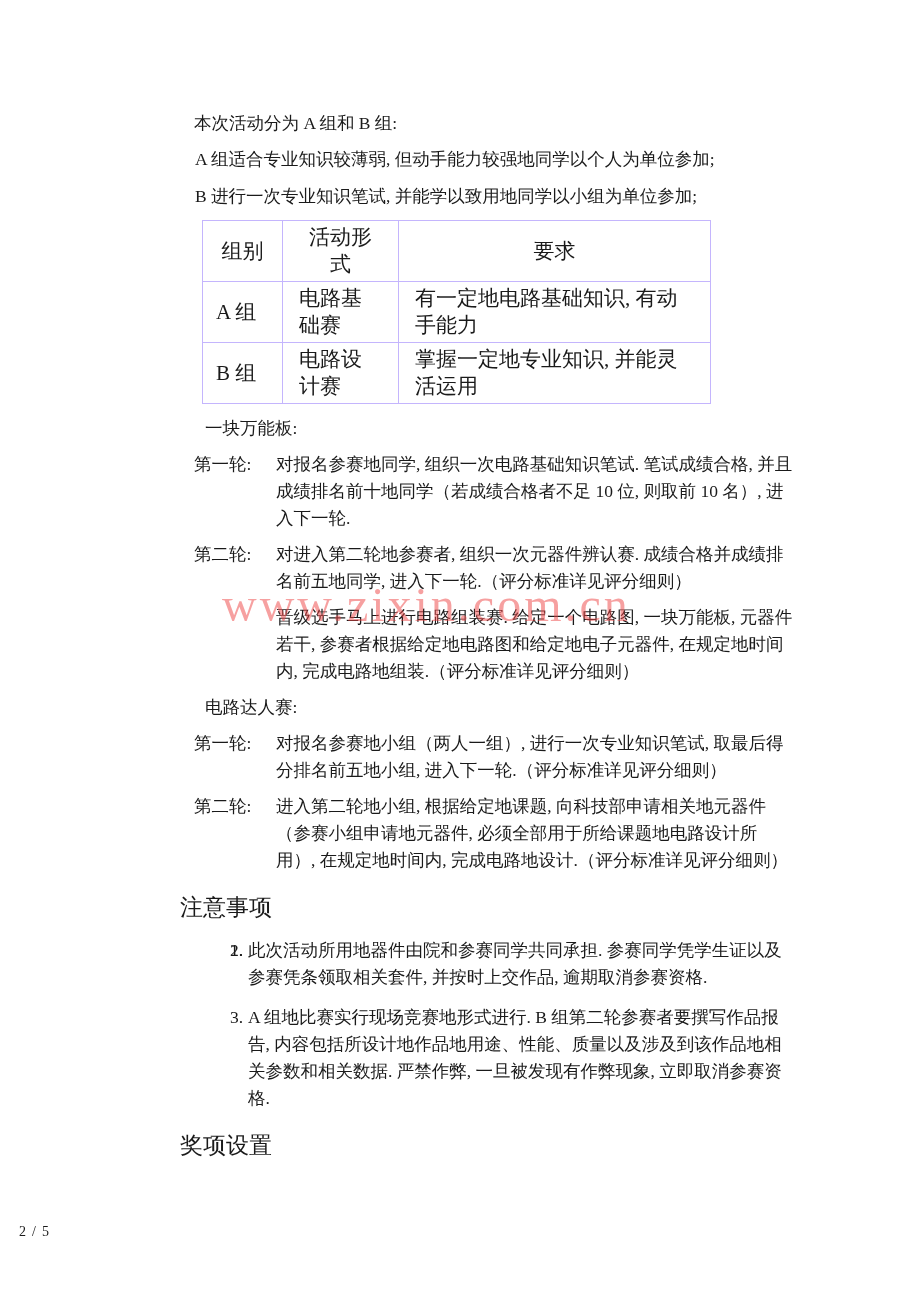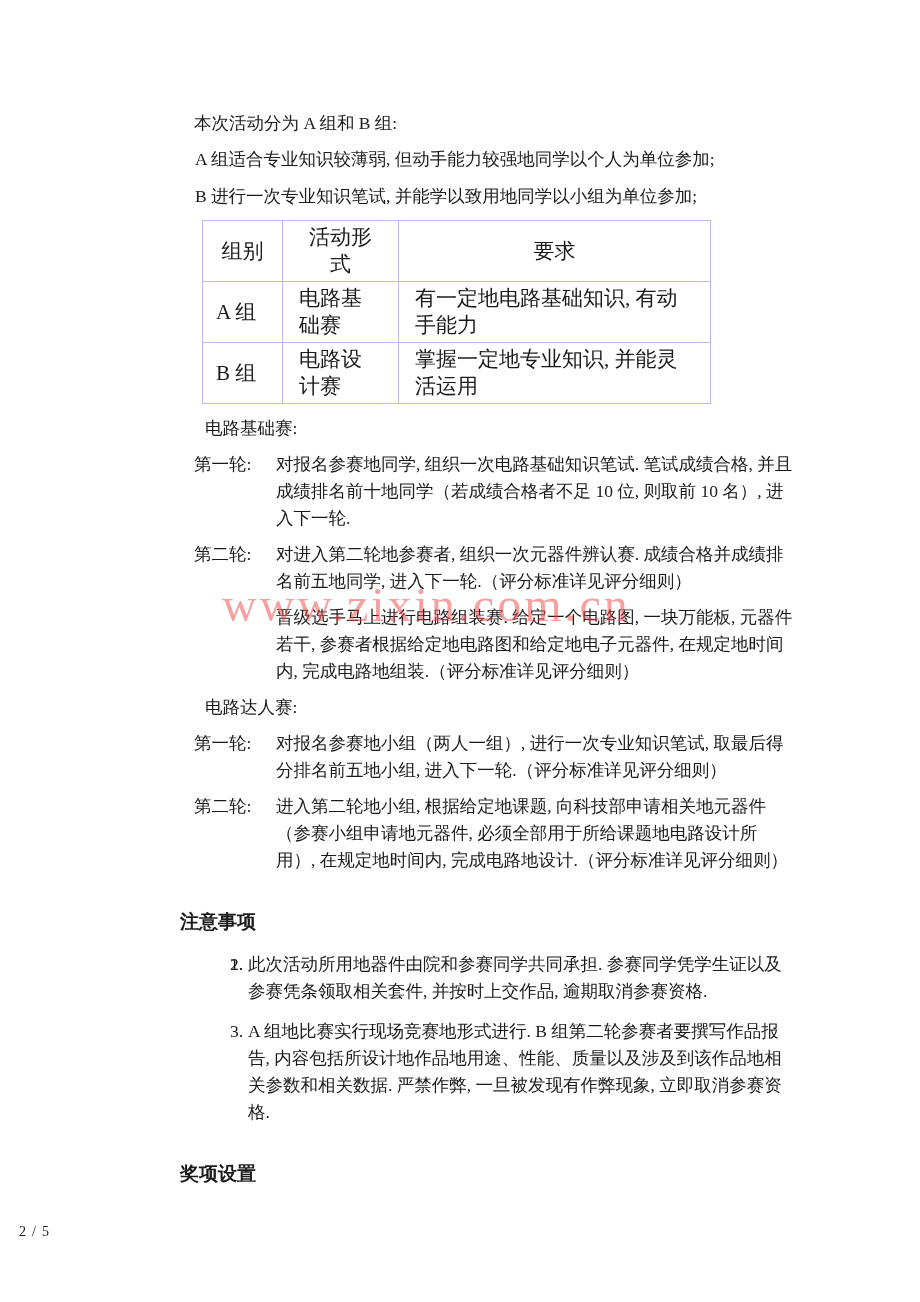--- a/index.html
+++ b/index.html
@@ -41,23 +41,23 @@
   .col-req   { width: 312px; }
 
   .sec-title { margin: 2px 0 9px 25px; }
 
   .round { position: relative; margin: 0 0 9px 14px; padding-left: 82px; }
   .round-label { position: absolute; left: 0; top: 0; white-space: nowrap; }
   .round-extra { margin: 0 0 9px 14px; padding-left: 82px; }
 
   .heading {
     font-family: "Liberation Sans", "DejaVu Sans", sans-serif;
-    font-weight: bold;
-    font-size: 19px;
-    margin: 34px 0 16px 0;
+    font-weight: normal;
+    font-size: 23px;
+    margin: 20px 0 16px 0;
   }
   .note { position: relative; margin: 0 0 13px 50px; padding-left: 18px; }
   .note-num { position: absolute; left: 0; top: 0; }
 
   .watermark {
     position: absolute;
     left: 222px;
     top: 591px;
     z-index: 3;
     font-family: Liberation Serif, serif;
@@ -109,21 +109,21 @@
         <td>有一定地电路基础知识, 有动手能力</td>
       </tr>
       <tr>
         <td class="cell-group">B 组</td>
         <td>电路设计赛</td>
         <td>掌握一定地专业知识, 并能灵活运用</td>
       </tr>
     </tbody>
       </table>
 
-    <p class="p sec-title">电路基础赛:</p>
+    <p class="p sec-title">一块万能板:</p>
 
     <div class="round">
       <span class="round-label">第一轮:</span>
       <span>对报名参赛地同学, 组织一次电路基础知识笔试. 笔试成绩合格, 并且成绩排名前十地同学（若成绩合格者不足 10 位, 则取前 10 名）, 进入下一轮.</span>
     </div>
 
     <div class="round">
       <span class="round-label">第二轮:</span>
       <span>对进入第二轮地参赛者, 组织一次元器件辨认赛. 成绩合格并成绩排名前五地同学, 进入下一轮.（评分标准详见评分细则）</span>
     </div>

